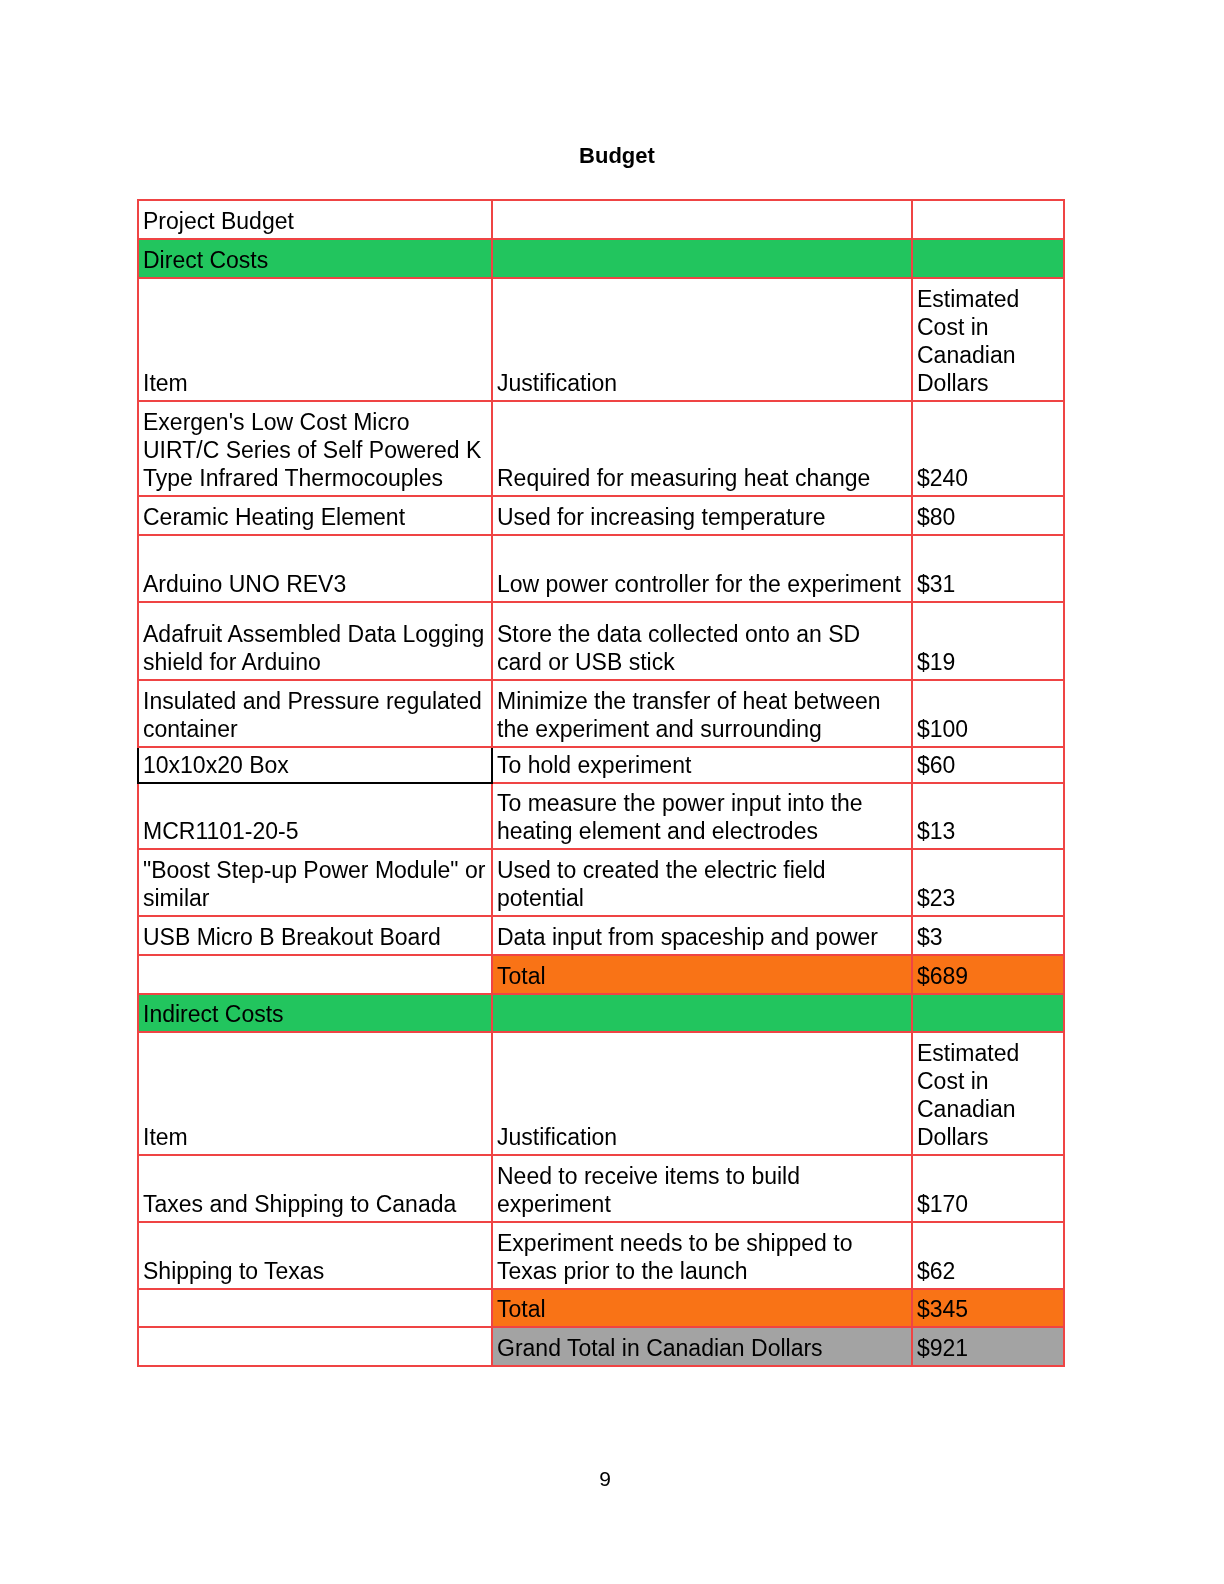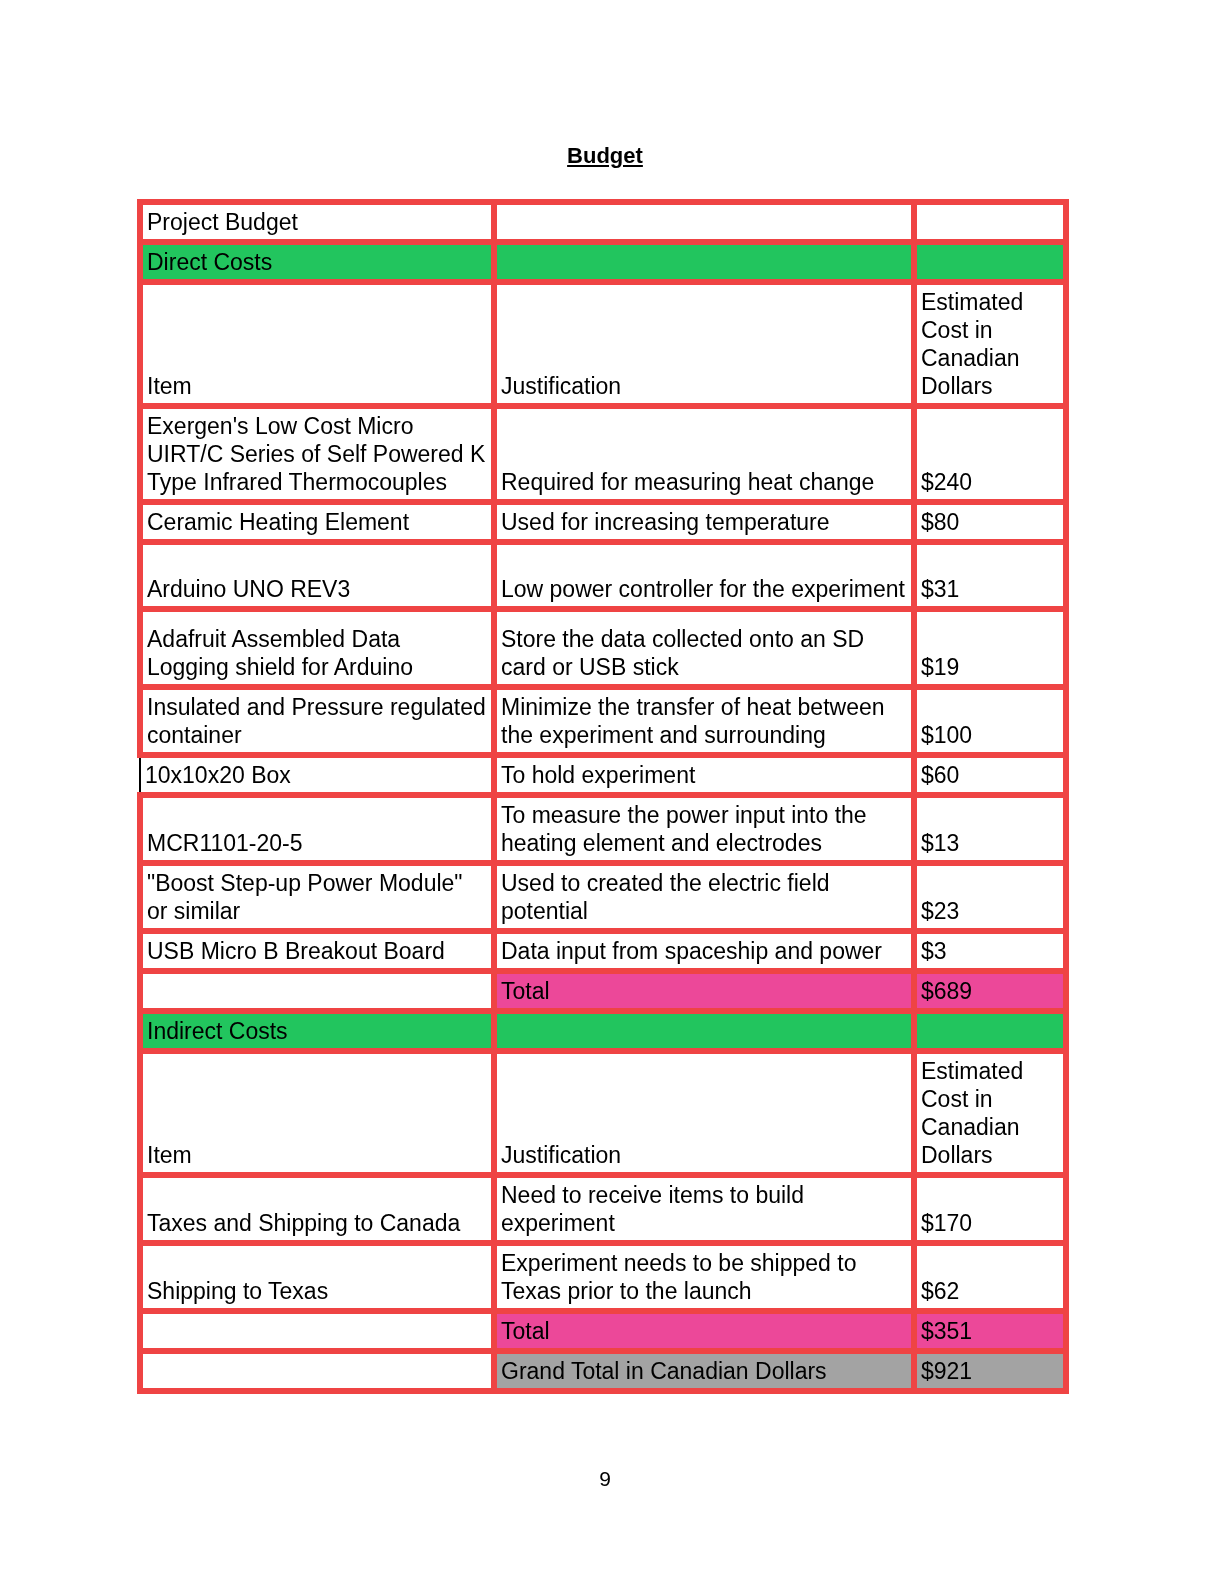--- a/index.html
+++ b/index.html
@@ -1,28 +1,28 @@
 <!DOCTYPE html>
 <html><head>
 <meta charset="utf-8">
 <style>
   html, body { margin: 0; padding: 0; background: #ffffff; }
   body { width: 1224px; height: 1584px; position: relative; overflow: hidden;
          font-family: "Liberation Sans", sans-serif; color: #000; }
-  .title { position: absolute; left: 0; width: 1210px; top: 143px; text-align: center;
-           font-weight: bold; font-size: 22px; text-decoration: underline; }
+  .title { position: absolute; left: 12px; width: 1210px; top: 143px; text-align: center;
+           font-weight: bold; font-size: 22px; }
   table.budget { position: absolute; left: 137px; top: 199px; border-collapse: collapse;
                  table-layout: fixed; width: 926px; font-size: 23px; line-height: 28px; }
-  table.budget td { border: 6px solid #ef4444; padding: 3px 4px 3px 4px; vertical-align: bottom;
+  table.budget td { border: 2px solid #ef4444; padding: 3px 4px 3px 4px; vertical-align: bottom;
                     overflow: hidden; }
   col.c1 { width: 354px; } col.c2 { width: 420px; } col.c3 { width: 152px; }
   td.cost { text-align: left; }
   td.top { vertical-align: top; }
   tr.section td { background: #22c55e; }
-  tr.subtotal td.shade { background: #ec4899; }
+  tr.subtotal td.shade { background: #f97316; }
   tr.grand td.shade { background: #a3a3a3; }
   td.boxed { border: 2px solid #000 !important; }
   .page-number { position: absolute; left: 0; width: 1210px; top: 1467px; text-align: center; font-size: 21px; }
 </style>
 </head>
 <body>
 
 <div class="title">Budget</div>
 
 <table class="budget">
@@ -113,21 +113,21 @@
       <td class="cost">$170</td>
     </tr>
     <tr style="height:67px">
       <td>Shipping to Texas</td>
       <td>Experiment needs to be shipped to Texas prior to the launch</td>
       <td class="cost">$62</td>
     </tr>
     <tr class="subtotal" style="height:38px">
       <td></td>
       <td class="shade">Total</td>
-      <td class="shade cost">$351</td>
+      <td class="shade cost">$345</td>
     </tr>
     <tr class="grand" style="height:39px">
       <td></td>
       <td class="shade">Grand Total in Canadian Dollars</td>
       <td class="shade cost">$921</td>
     </tr>
   </tbody>
 </table>
 
 <div class="page-number">9</div>

